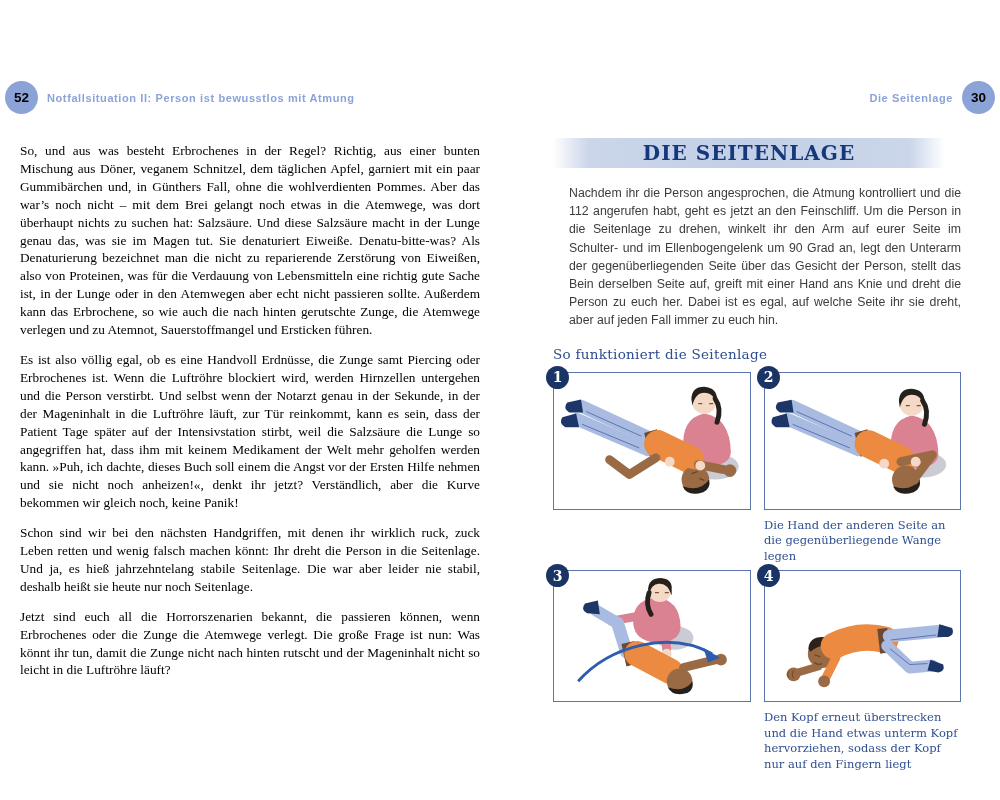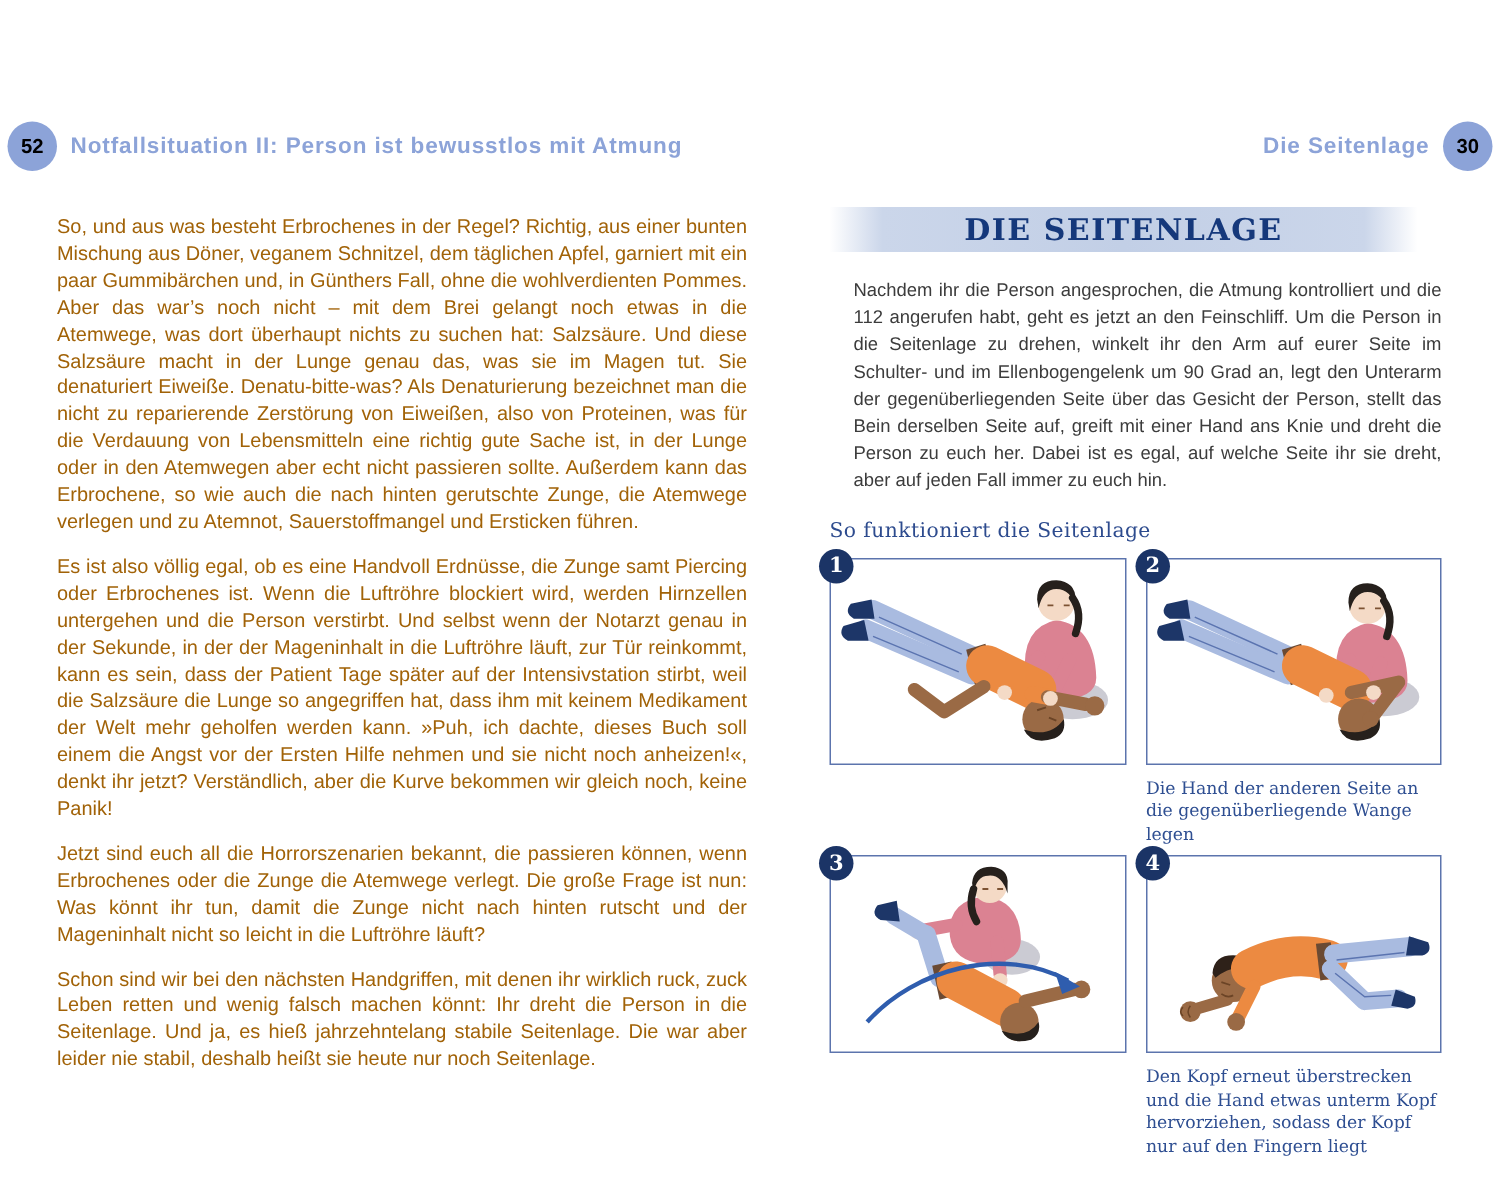--- a/index.html
+++ b/index.html
@@ -10,27 +10,27 @@
   
   .runhead{position:absolute;top:81px;display:flex;align-items:center;gap:9px;}
   .runhead.left{left:5px;}
   .runhead.right{right:5px;}
   .pagebadge{
     width:33px;height:33px;border-radius:50%;background:#8CA3D8;color:#000000;
     display:flex;align-items:center;justify-content:center;
     font-size:13.5px;font-weight:bold;flex:0 0 auto;
   }
   .runtitle{
-    color:#8CA3D8;font-size:15px;font-weight:700;letter-spacing:0.6px;white-space:nowrap;
+    color:#8CA3D8;font-size:11px;font-weight:700;letter-spacing:0.6px;white-space:nowrap;
   }
   
   .leftcol{
-    position:absolute;left:38px;top:142px;width:460px;
-    color:#a16207;font-size:13.3px;line-height:17.9px;text-align:justify;
-    hyphens:auto;-webkit-hyphens:auto;
+    position:absolute;left:20px;top:142px;width:460px;
+    color:#000000;font-size:13.3px;line-height:17.9px;text-align:justify;
+    hyphens:auto;font-family:Liberation Serif, serif;-webkit-hyphens:auto;
   }
   .leftcol p{margin:0 0 12px 0;}
   
   .rightcol{position:absolute;left:553px;top:138px;width:392px;}
   .titleband{
     height:30px;display:flex;align-items:center;justify-content:center;
     background:linear-gradient(to right, rgba(203,214,234,0) 0%, #CBD6EA 9%, #C2CFE6 50%, #CBD6EA 91%, rgba(203,214,234,0) 100%);
     margin-bottom:14px;
   }
   .chaptertitle{
@@ -73,22 +73,22 @@
 </div>
 
 <div class="runhead right">
   <div class="runtitle">Die Seitenlage</div>
   <div class="pagebadge">30</div>
 </div>
 
 <div class="leftcol">
   <p>So, und aus was besteht Erbrochenes in der Regel? Richtig, aus einer bunten Mischung aus Döner, veganem Schnitzel, dem täglichen Apfel, garniert mit ein paar Gummibärchen und, in Günthers Fall, ohne die wohlverdienten Pommes. Aber das war’s noch nicht – mit dem Brei gelangt noch etwas in die Atemwege, was dort überhaupt nichts zu suchen hat: Salzsäure. Und diese Salzsäure macht in der Lunge genau das, was sie im Magen tut. Sie denaturiert Eiweiße. Denatu-bitte-was? Als Denaturierung bezeichnet man die nicht zu reparierende Zerstörung von Eiweißen, also von Proteinen, was für die Verdauung von Lebensmitteln eine richtig gute Sache ist, in der Lunge oder in den Atemwegen aber echt nicht passieren sollte. Außerdem kann das Erbrochene, so wie auch die nach hinten gerutschte Zunge, die Atemwege verlegen und zu Atemnot, Sauerstoffmangel und Ersticken führen.</p>
   <p>Es ist also völlig egal, ob es eine Handvoll Erdnüsse, die Zunge samt Piercing oder Erbrochenes ist. Wenn die Luftröhre blockiert wird, werden Hirnzellen untergehen und die Person verstirbt. Und selbst wenn der Notarzt genau in der Sekunde, in der der Mageninhalt in die Luftröhre läuft, zur Tür reinkommt, kann es sein, dass der Patient Tage später auf der Intensivstation stirbt, weil die Salzsäure die Lunge so angegriffen hat, dass ihm mit keinem Medikament der Welt mehr geholfen werden kann. »Puh, ich dachte, dieses Buch soll einem die Angst vor der Ersten Hilfe nehmen und sie nicht noch anheizen!«, denkt ihr jetzt? Verständlich, aber die Kurve bekommen wir gleich noch, keine Panik!</p>
+  <p>Schon sind wir bei den nächsten Handgriffen, mit denen ihr wirklich ruck, zuck Leben retten und wenig falsch machen könnt: Ihr dreht die Person in die Seitenlage. Und ja, es hieß jahrzehntelang stabile Seitenlage. Die war aber leider nie stabil, deshalb heißt sie heute nur noch Seitenlage.</p>
   <p>Jetzt sind euch all die Horrorszenarien bekannt, die passieren können, wenn Erbrochenes oder die Zunge die Atemwege verlegt. Die große Frage ist nun: Was könnt ihr tun, damit die Zunge nicht nach hinten rutscht und der Mageninhalt nicht so leicht in die Luftröhre läuft?</p>
-  <p>Schon sind wir bei den nächsten Handgriffen, mit denen ihr wirklich ruck, zuck Leben retten und wenig falsch machen könnt: Ihr dreht die Person in die Seitenlage. Und ja, es hieß jahrzehntelang stabile Seitenlage. Die war aber leider nie stabil, deshalb heißt sie heute nur noch Seitenlage.</p>
 </div>
 
 <div class="rightcol">
   <div class="titleband">
     <span class="chaptertitle">DIE SEITENLAGE</span>
   </div>
   <p class="intro">Nachdem ihr die Person angesprochen, die Atmung kontrolliert und die 112 angerufen habt, geht es jetzt an den Feinschliff. Um die Person in die Seitenlage zu drehen, winkelt ihr den Arm auf eurer Seite im Schulter- und im Ellenbogengelenk um 90 Grad an, legt den Unterarm der gegenüberliegenden Seite über das Gesicht der Person, stellt das Bein derselben Seite auf, greift mit einer Hand ans Knie und dreht die Person zu euch her. Dabei ist es egal, auf welche Seite ihr sie dreht, aber auf jeden Fall immer zu euch hin.</p>
   <h3 class="subtitle">So funktioniert die Seitenlage</h3>
 
   <div class="steps-grid">

